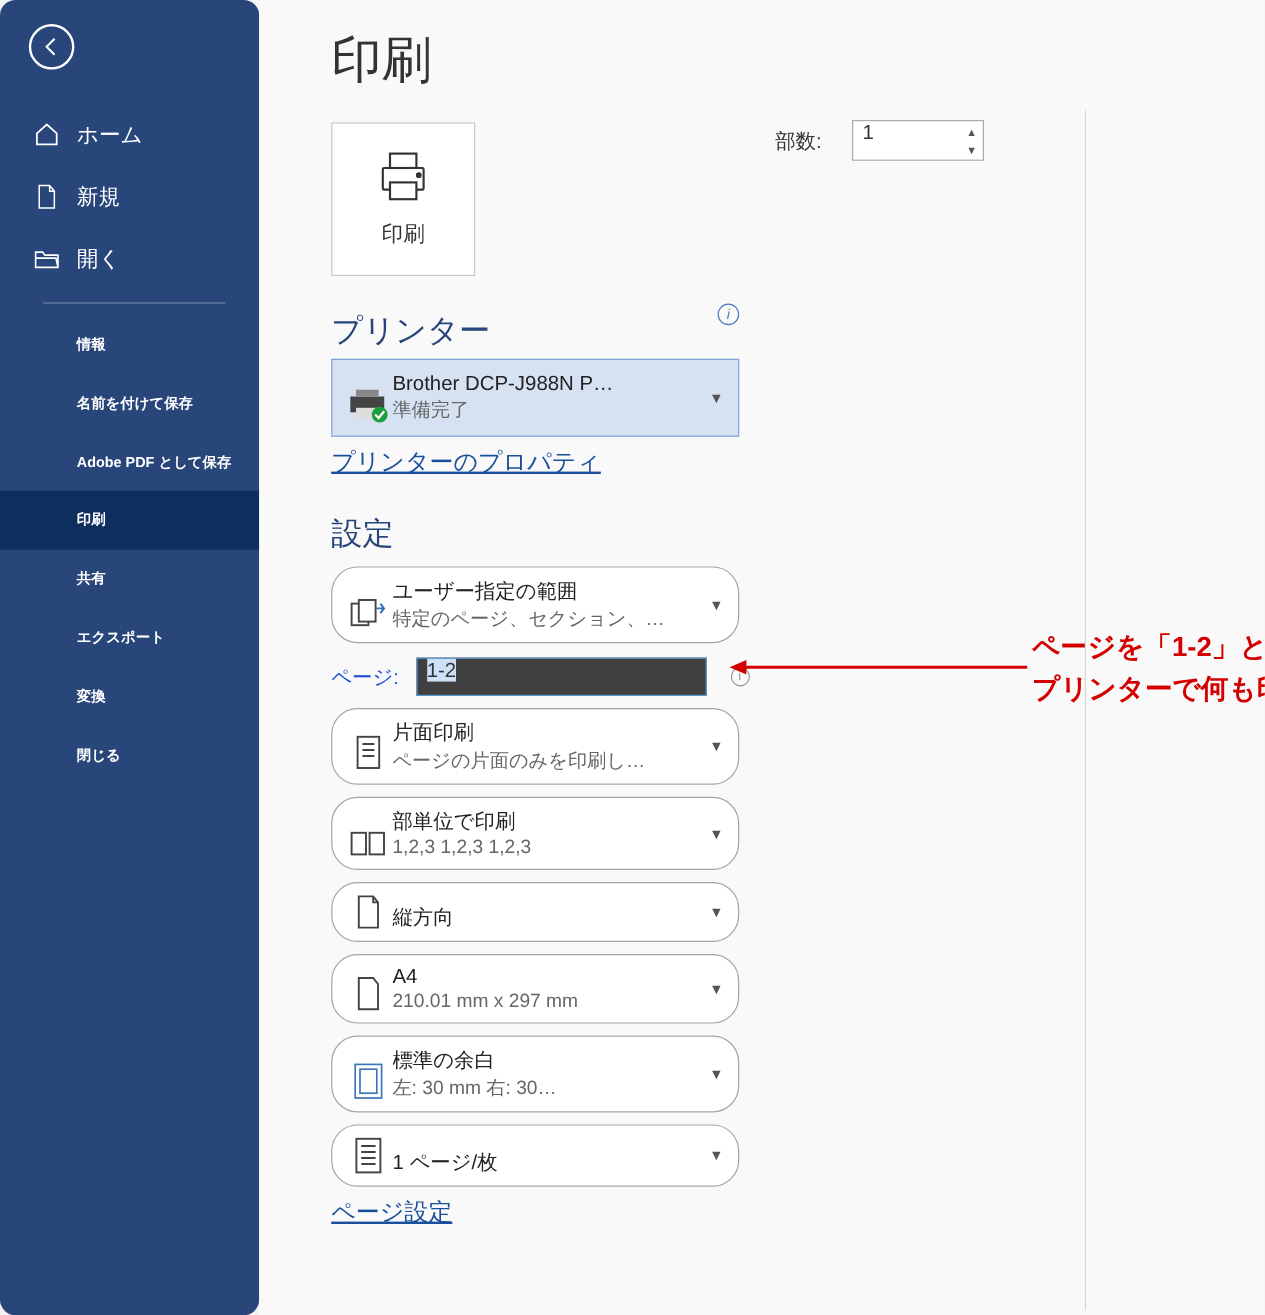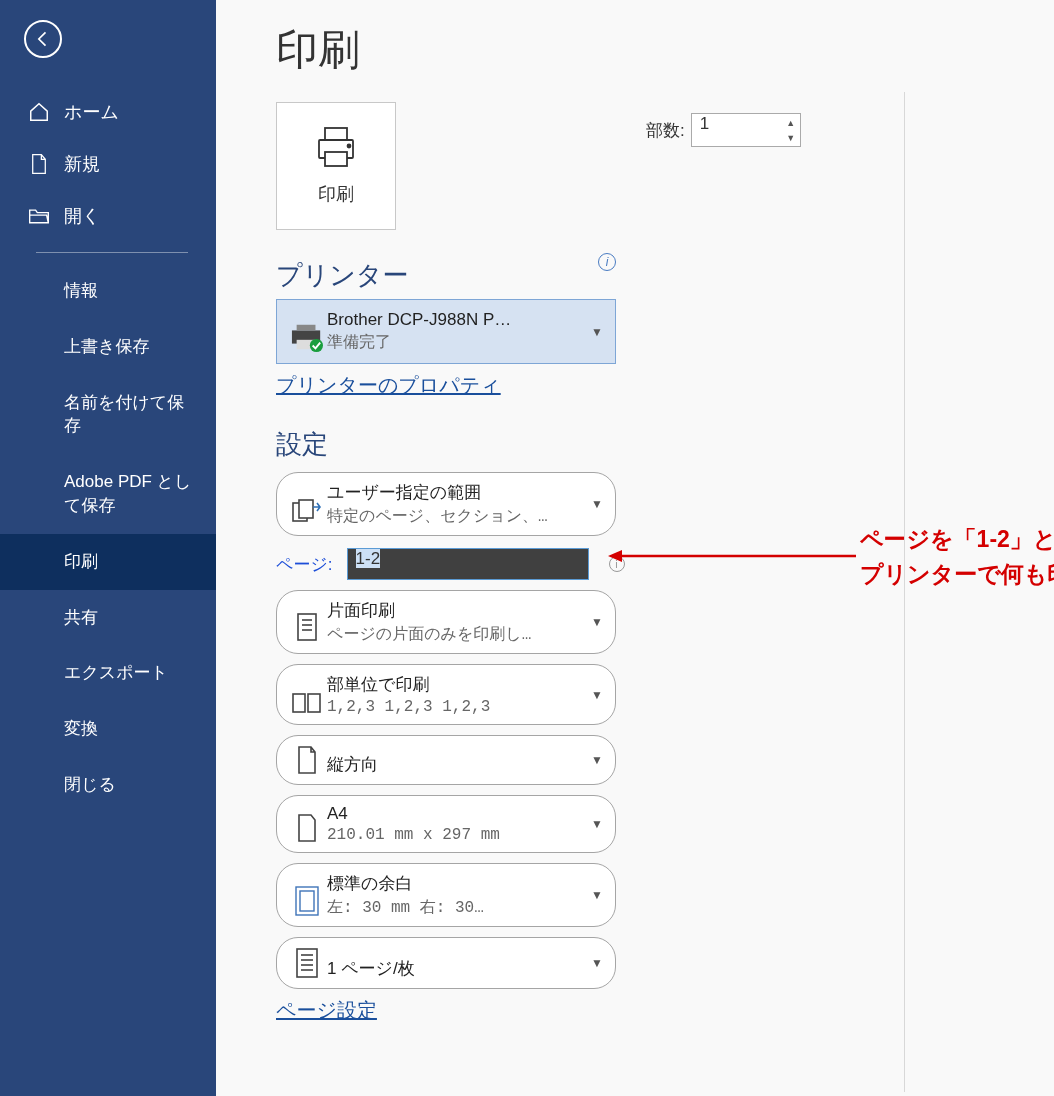--- a/index.html
+++ b/index.html
@@ -9,20 +9,21 @@
   width: 1054px;
   height: 1096px;
   display: flex;
   overflow: hidden;
 }
 .sidebar {
   width: 216px;
   background: #29467a;
   color: #fff;
   padding-top: 20px;
+  border-radius: 13px;
 }
 .back-btn {
   width: 38px; height: 38px;
   border: 2px solid #fff;
   border-radius: 50%;
   margin-left: 24px;
   margin-bottom: 28px;
   display: flex; align-items: center; justify-content: center;
   cursor: pointer;
 }
@@ -30,23 +31,24 @@
 .nav-item {
   display: flex; align-items: center;
   padding: 14px 0 14px 28px;
   font-size: 18px;
   cursor: pointer;
 }
 .nav-item .nav-icon { width: 22px; height: 22px; margin-right: 14px; display:flex; align-items:center; justify-content:center;}
 .nav-divider { border-top: 1px solid rgba(255,255,255,0.4); margin: 10px 28px 10px 36px; }
 .sub-item {
   padding: 16px 20px 16px 64px;
-  font-size: 17px;
+  font-size: 12px;
   cursor: pointer;
   line-height: 1.4;
+  font-weight: bold;
 }
 .sub-item.active { background: #0e2f5e; }
 .main {
   flex: 1;
   background: #f9f9f9;
   padding: 0 0 0 60px;
   position: relative;
 }
 .page-title {
   font-size: 42px;
@@ -58,22 +60,22 @@
   width: 120px; height: 128px;
   border: 1px solid #c8c8c8;
   background: #fff;
   display: flex; flex-direction: column; align-items: center; justify-content: center;
   cursor: pointer;
 }
 .print-btn-box .ic { margin-bottom: 10px; }
 .print-btn-box .lbl { font-size: 18px; color: #333; }
 .copies-row {
   position: absolute;
-  left: 490px; top: 113px;
-  display: flex; align-items: center; gap: 6px;
+  left: 490px; top: 100px;
+  display: flex; align-items: center; gap: 25px;
   font-size: 17px; color: #333;
 }
 .copies-input {
   width: 110px; height: 34px;
   border: 1px solid #aaa;
   background:#fff;
   padding: 0 20px 0 8px;
   font-size: 17px;
   position: relative;
 }
@@ -99,21 +101,21 @@
   align-items: flex-end;
   padding: 8px 10px;
   position: relative;
   cursor: pointer;
   margin-top: 6px;
 }
 .dropdown.selected-printer { background: #d6e2f2; border-color: #7ea6d6; padding:10px 10px;}
 .dropdown .dd-icon { width: 40px; display:flex; align-items:center; justify-content:center; flex-shrink:0;}
 .dropdown .dd-text { flex:1; overflow:hidden; }
 .dropdown .dd-title { font-size: 17px; color:#222; white-space:nowrap; overflow:hidden; text-overflow:ellipsis;}
-.dropdown .dd-sub { font-size: 16px; color:#666; white-space:nowrap; overflow:hidden; text-overflow:ellipsis; margin-top:2px;font-family:Liberation Mono, monospace;}
+.dropdown .dd-sub { font-size: 16px; color:#666; white-space:nowrap; overflow:hidden; text-overflow:ellipsis; margin-top:2px;}
 .dropdown .chev { position:absolute; right:12px; top:50%; transform:translateY(-50%); color:#555; font-size:12px;}
 .link {
   color: #1a4f9c;
   text-decoration: underline;
   font-size: 20px;
   cursor: pointer;
   display:block;
   text-align: left;
   width: 340px;
   margin-top: 8px;
@@ -189,21 +191,20 @@
   <div class="nav-item">
     <span class="nav-icon">
         <svg width="22" height="18" viewBox="0 0 26 20" fill="none" stroke="#fff" stroke-width="1.6">
           <path d="M2 3 H9 L11 6 H24 V18 H2 Z M2 9 H22 L24 18"></path>
         </svg>
       </span>
     <span>開く</span>
   </div>
   <div class="nav-divider"></div>
   <div class="sub-item"><span>情報</span></div>
-  <div class="sub-item"><span>上書き保存</span></div>
   <div class="sub-item"><span>名前を付けて保存</span></div>
   <div class="sub-item"><span>Adobe PDF として保存</span></div>
   <div class="sub-item active"><span>印刷</span></div>
   <div class="sub-item"><span>共有</span></div>
   <div class="sub-item"><span>エクスポート</span></div>
   <div class="sub-item"><span>変換</span></div>
   <div class="sub-item"><span>閉じる</span></div>
 </div>
 
 <div class="main">

